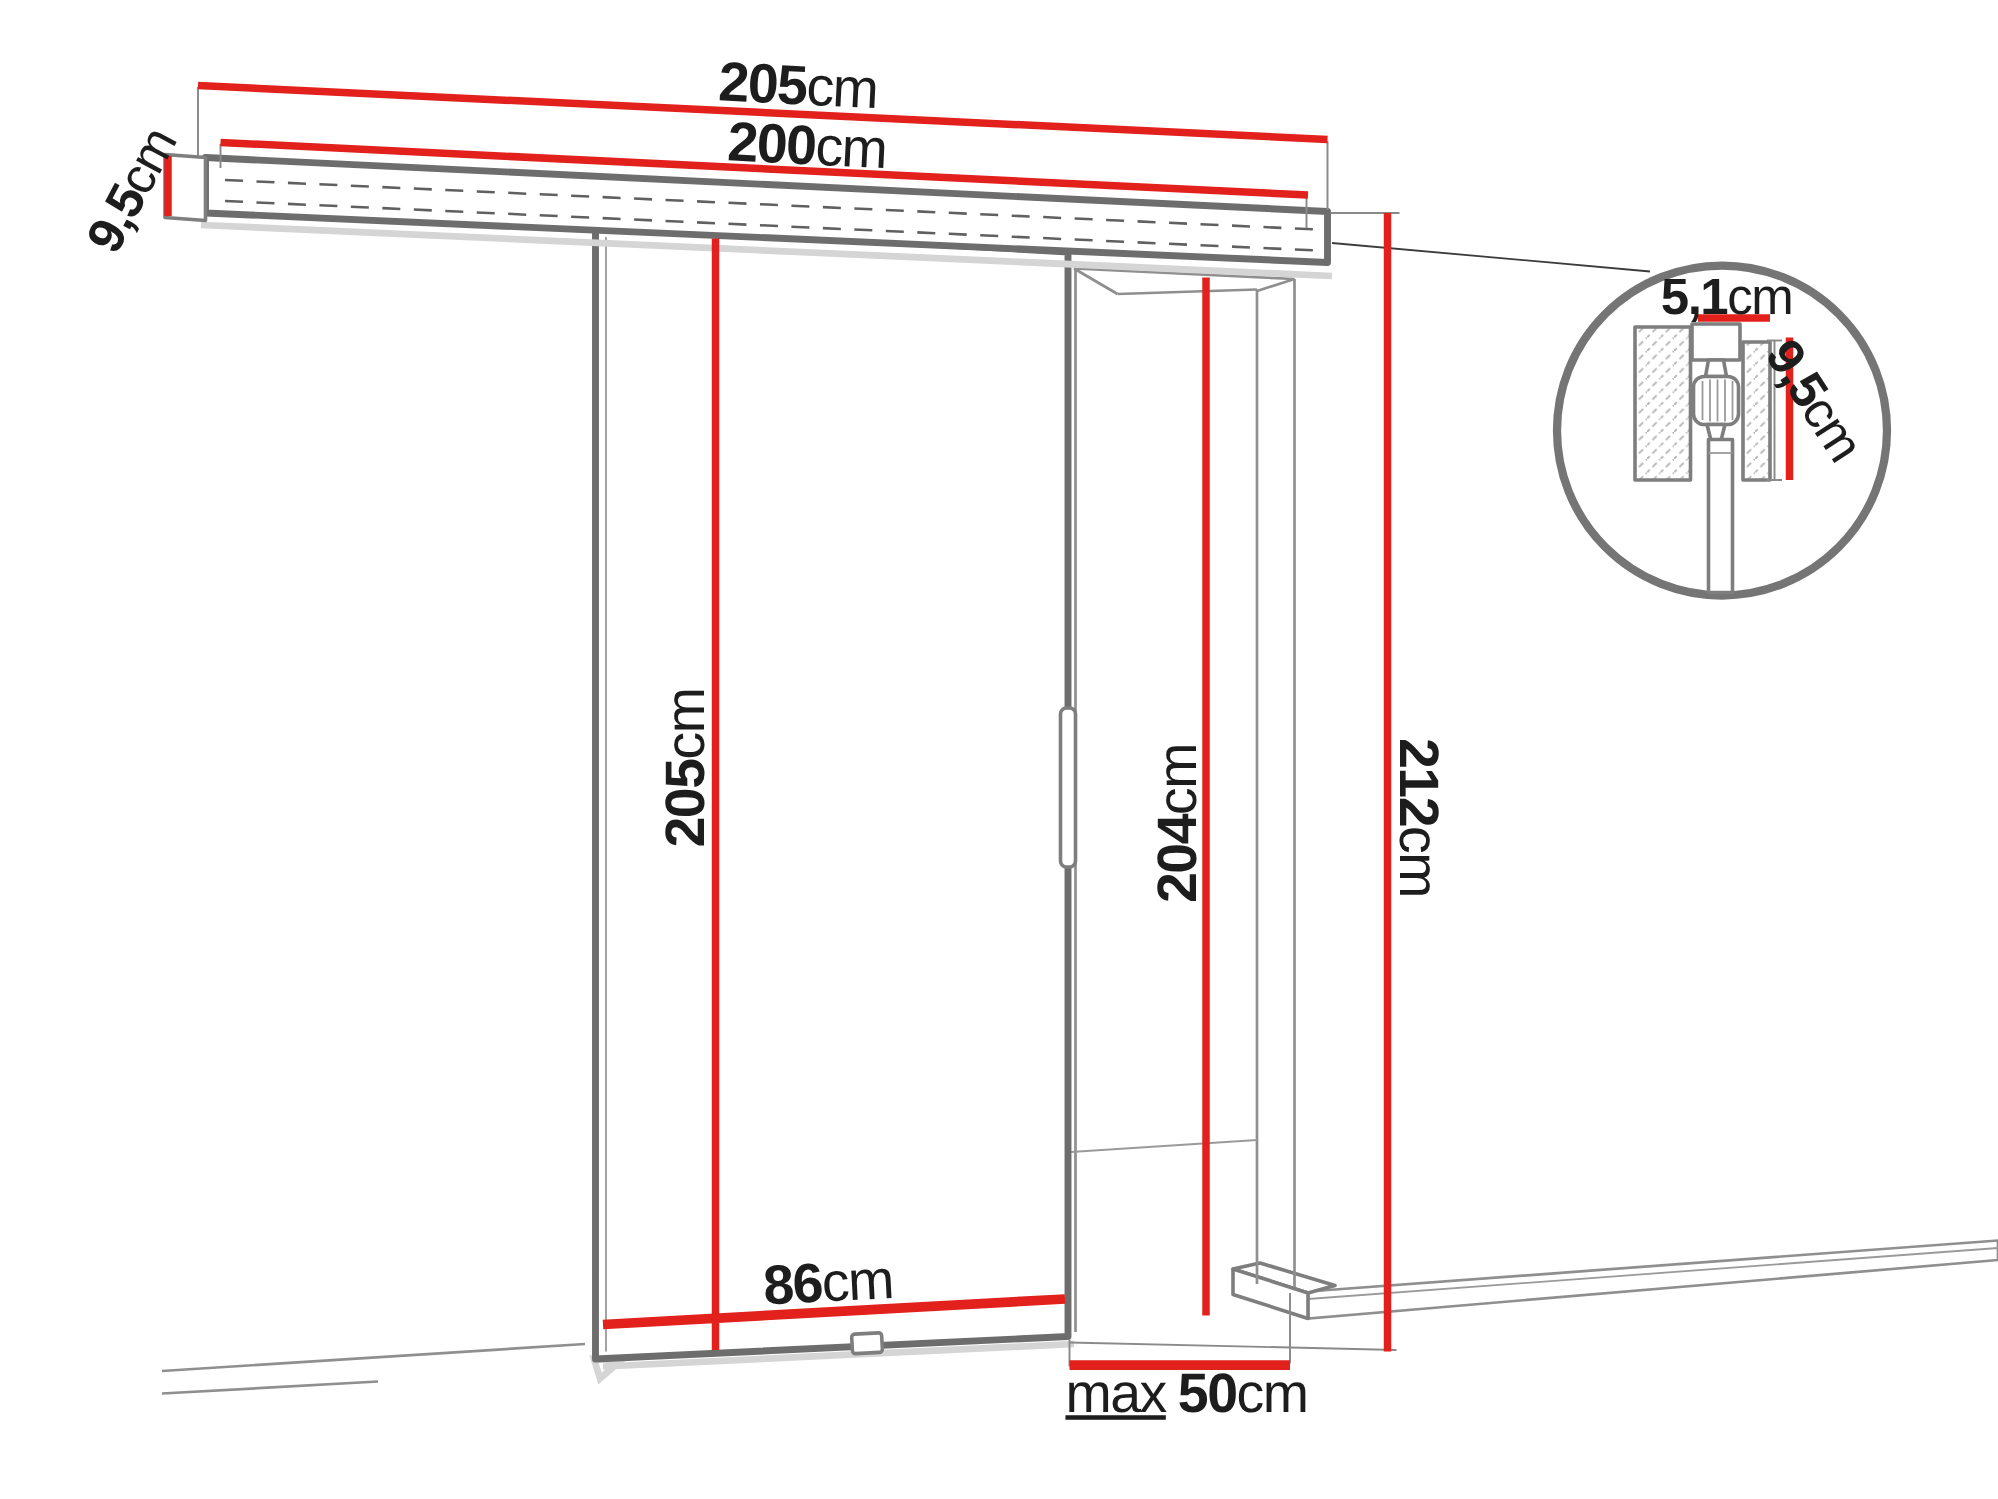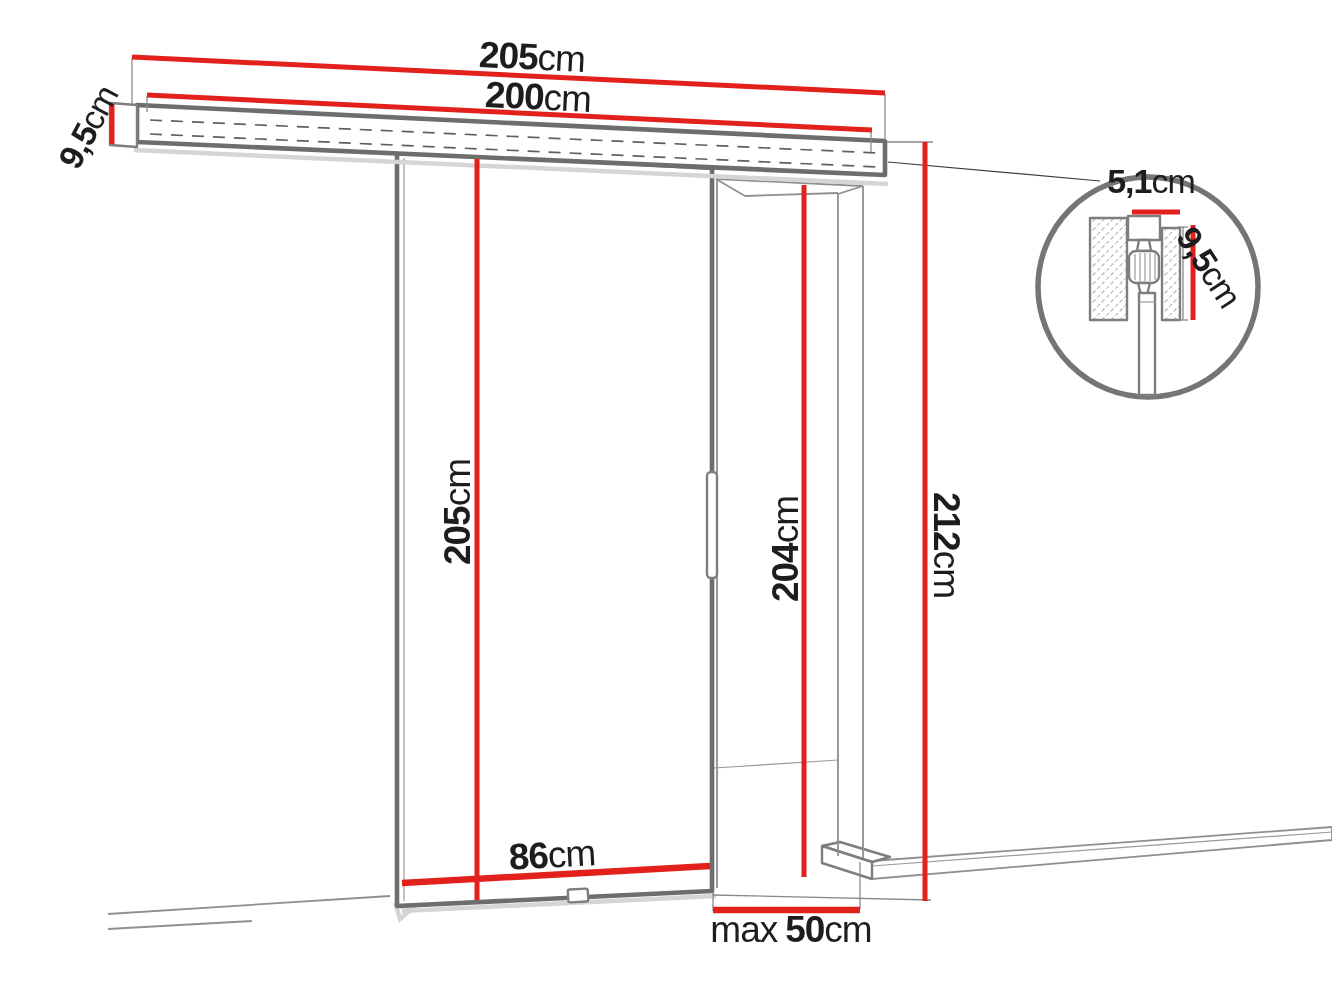--- a/index.html
+++ b/index.html
@@ -27,21 +27,21 @@
   .f-white{fill:#fff;}
   .f-hatch{fill:url(#hatch);}
   
   .dim-label{
     position:absolute;color:var(--text-dark);white-space:nowrap;
     font-size:37px;line-height:1;letter-spacing:-1px;
     transform:translate(-50%,-50%) rotate(var(--rot,0deg));
   }
   .dim-label .num,.dim-label .bold{font-weight:700;}
   .dim-label .unit,.dim-label .prefix{font-weight:400;}
-  .dim-label .prefix{margin-right:8px;}
+  .dim-label .prefix{margin-right:8px;text-decoration:underline;}
   .sz-sm{font-size:34px;}
 </style>
 </head>
 <body>
 
 <div class="stage">
 
   <svg width="1332" height="999" viewBox="0 0 1332 999">
     <defs>
       <pattern id="hatch" width="9" height="9" patternUnits="userSpaceOnUse">
@@ -172,21 +172,21 @@
   </div>
 
   <div class="dim-label" style="left:552px;top:855px;--rot:-3deg">
     <span class="num">86</span><span class="unit">cm</span>
   </div>
 
   <div class="dim-label" style="left:791px;top:929px;--rot:0deg">
     <span class="prefix">max</span><span class="num">50</span><span class="unit">cm</span>
   </div>
 
-  <div class="dim-label sz-sm" style="left:1151px;top:181px;--rot:0deg">
+  <div class="dim-label sz-sm" style="left:1151px;top:198px;--rot:0deg">
     <span class="num">5,1</span><span class="unit">cm</span>
   </div>
 
   <div class="dim-label sz-sm" style="left:1209px;top:267px;--rot:57deg">
     <span class="num">9,5</span><span class="unit">cm</span>
   </div>
 
 </div>
 
 </body></html>

